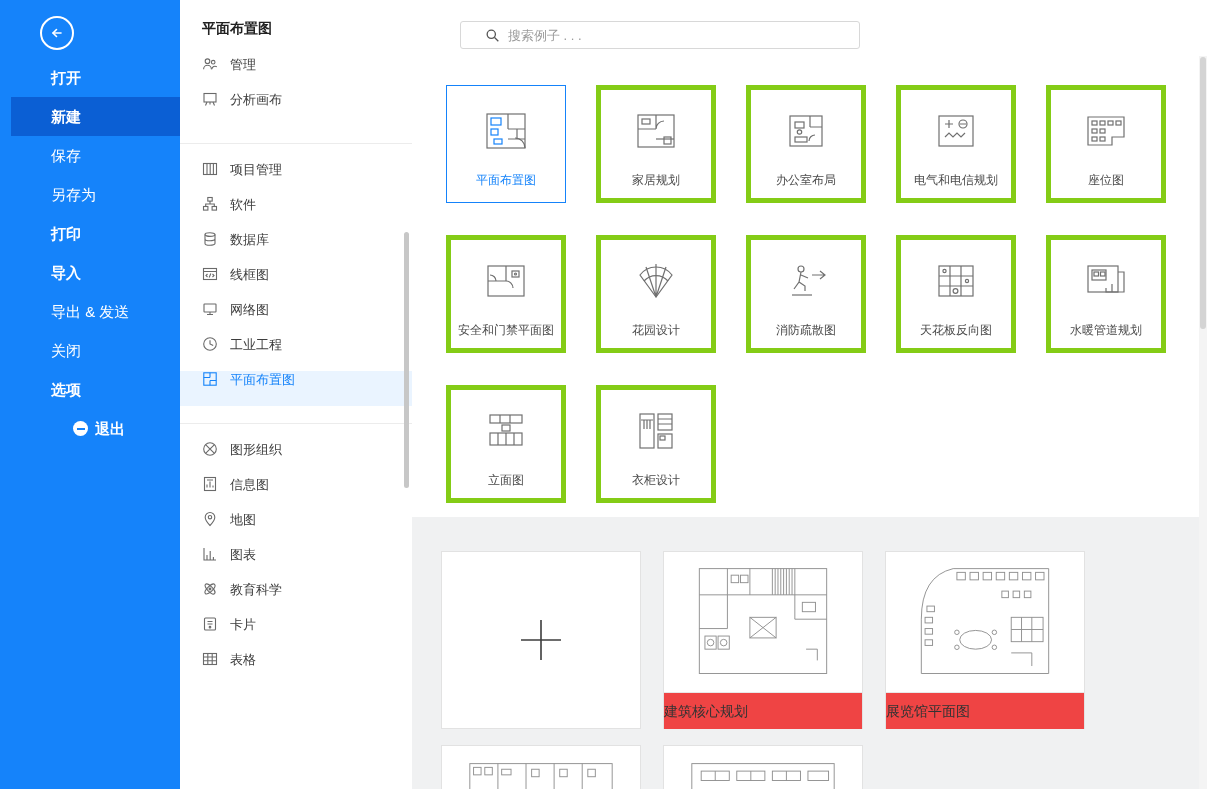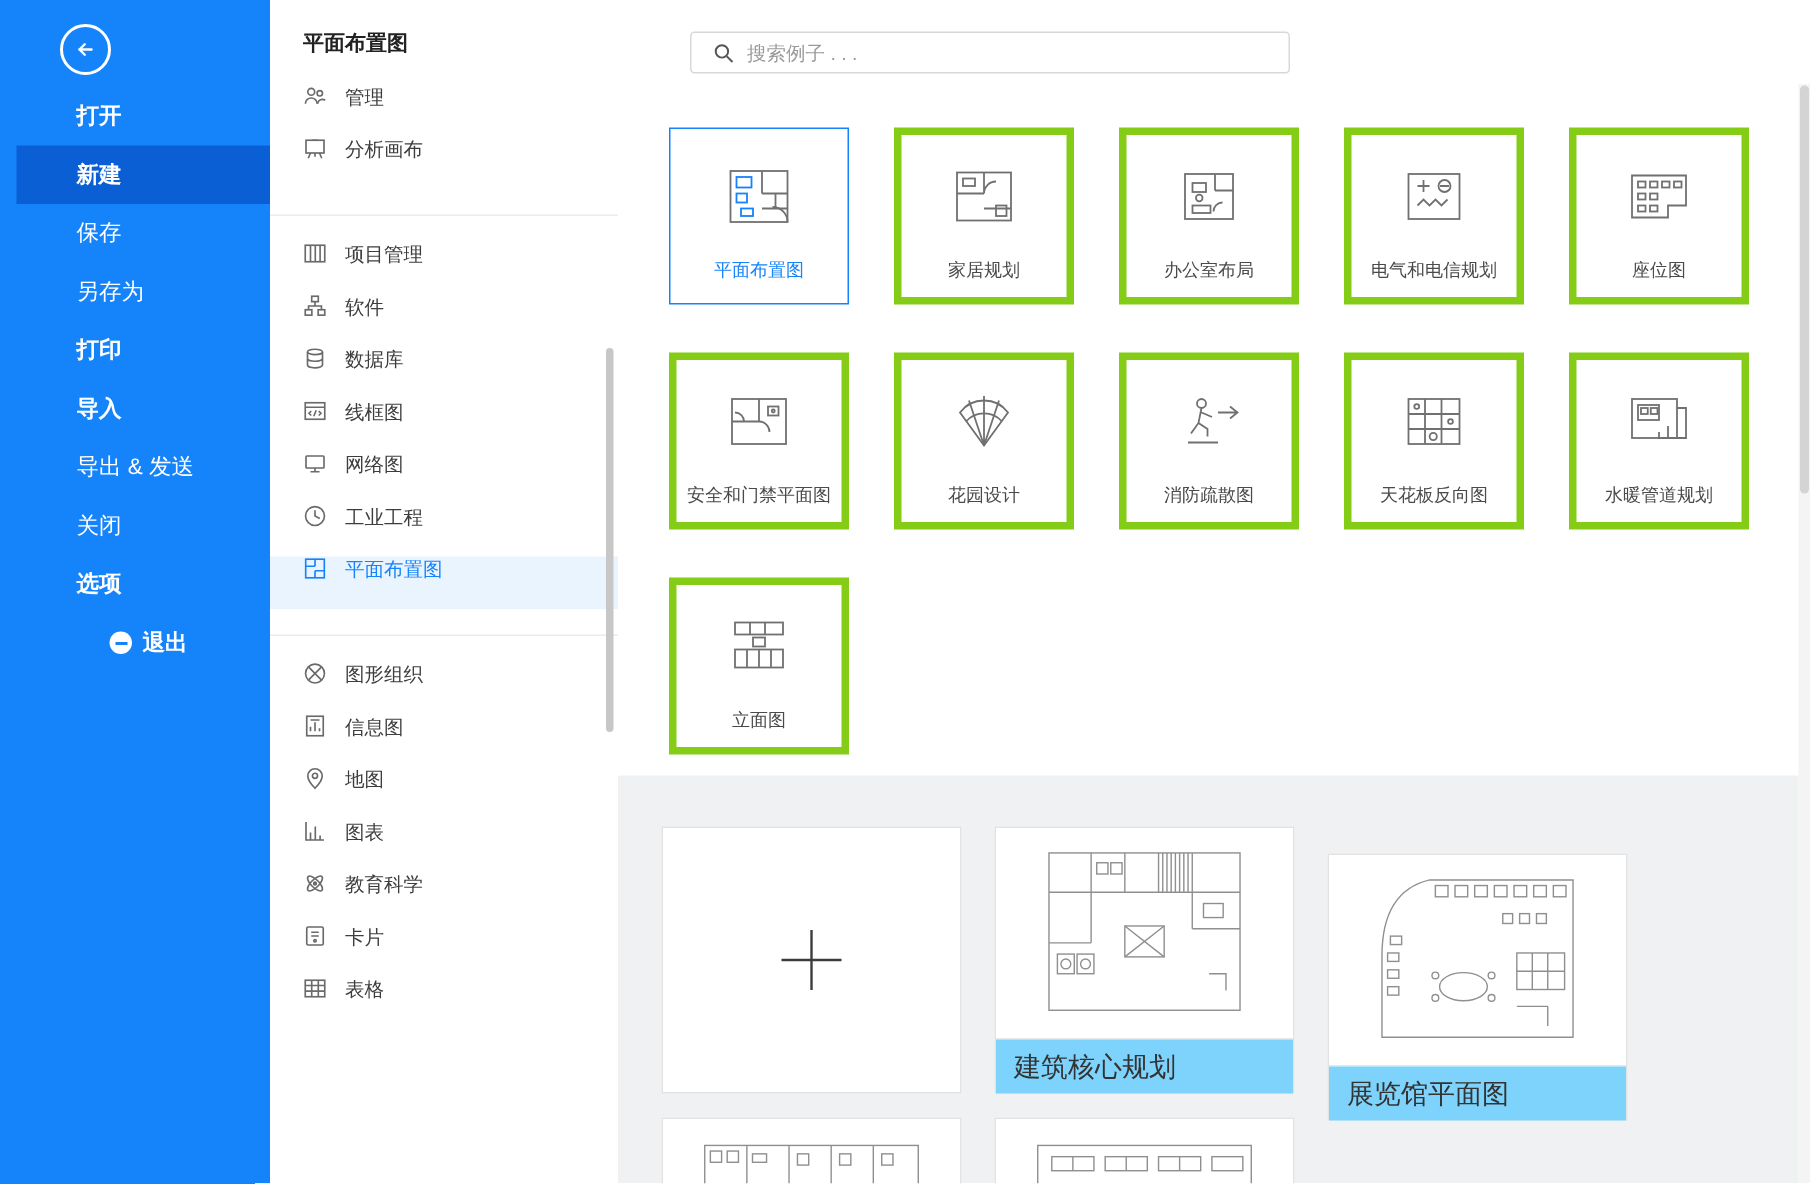--- a/index.html
+++ b/index.html
@@ -24,40 +24,40 @@
   .cat-title { height:56px; line-height:56px; padding-left:22px; font-size:14px; font-weight:bold; color:#222; }
   .cat-item { height:35px; display:flex; align-items:flex-start; gap:12px; padding-left:22px; font-size:13px; color:#3d3d3d; cursor:pointer; }
   .cat-item.active { background:#eaf4ff; color:#1583fa; }
   .cicon { width:16px; height:16px; color:#6a6a6a; flex:none; }
   .cat-item.active .cicon { color:#1583fa; }
   .cat-divider { height:1px; background:#ececec; margin:17px 0; }
   .cat-scroll-thumb { position:absolute; left:224px; top:232px; width:5px; height:256px; background:#c7c7c7; border-radius:3px; cursor:pointer; }
 
   
   .search-wrap { position:absolute; left:460px; top:21px; width:400px; height:28px; background:#fff; border:1px solid #d8d8d8;
-                 border-radius:3px; display:flex; align-items:center; padding:0 14px; gap:8px; }
+                 border-radius:3px; display:flex; align-items:center; padding:0 24px; gap:8px; }
   .search-wrap input { border:none; outline:none; flex:1; font-size:13px; color:#333; background:transparent;
                        font-family:"Liberation Sans","DejaVu Sans",sans-serif; }
   .search-wrap input::placeholder { color:#9a9a9a; }
 
   
   .tgrid { position:absolute; left:446px; top:85px; width:730px; display:grid; grid-template-columns:repeat(5,120px);
            column-gap:30px; row-gap:32px; }
   .tcard { width:120px; height:118px; background:#fff; border:5px solid #84cc16; display:flex; flex-direction:column;
            align-items:center; justify-content:center; cursor:pointer; }
   .tcard .ticon { height:62px; display:flex; align-items:center; justify-content:center; margin-bottom:10px; }
   .tcard .tlabel { font-size:12px; color:#4a4a4a; }
   .tcard.selected { border:1px solid #1583fa; }
   .tcard.selected .tlabel { color:#1583fa; }
 
   
   .panel-gray { position:absolute; left:412px; top:517px; width:787px; height:272px; background:#f0f1f2; }
   .excard { position:absolute; width:200px; height:178px; background:#fff; border:1px solid #e2e2e2; cursor:pointer; }
   .excard .exthumb { height:141px; border-bottom:1px solid #e8e8e8; display:flex; align-items:center; justify-content:center; overflow:hidden; }
-  .excard .exlabel { height:36px; line-height:36px; padding-left:12px; font-size:18px; color:#333; background:#7dd3fc; }
+  .excard .exlabel { height:36px; line-height:36px; font-size:14px; color:#333; background:#ef4444; }
   .excard.blank { display:flex; align-items:center; justify-content:center; }
   .excard.partial .exthumb { border-bottom:none; }
 
   
   .main-scroll-track { position:absolute; left:1199px; top:56px; width:8px; height:733px; background:#f4f4f4; }
   .main-scroll-thumb { position:absolute; left:1200px; top:57px; width:6px; height:272px; background:#d4d4d4; border-radius:3px; cursor:pointer; }
 </style>
 </head>
 <body>
 
@@ -530,20 +530,28 @@
         </span>
       <span class="tlabel">水暖管道规划</span>
     </div>
     <div class="tcard">
       <span class="ticon">
           <svg width="52" height="48">
             <use href="#tpl-elevation"></use>
           </svg>
         </span>
       <span class="tlabel">立面图</span>
+    </div>
+    <div class="tcard">
+      <span class="ticon">
+          <svg width="52" height="48">
+            <use href="#tpl-wardrobe"></use>
+          </svg>
+        </span>
+      <span class="tlabel">衣柜设计</span>
     </div>
   </div>
 
   <div class="panel-gray"></div>
 
   <div class="excard blank" style="left:441px; top:551px;">
     <svg width="44" height="44" viewBox="0 0 44 44">
         <g stroke="#3c3c3c" stroke-width="1.6">
           <path d="M22,2 V42"></path>
           <path d="M2,22 H42"></path>
@@ -570,21 +578,21 @@
           <rect x="132" y="42" width="14" height="10"></rect>
           <rect x="76" y="58" width="28" height="22"></rect>
           <path d="M76,58 L104,80 M104,58 L76,80"></path>
           <path d="M136,92 H148 V104"></path>
         </g>
       </svg>
     </div>
     <div class="exlabel">建筑核心规划</div>
   </div>
 
-  <div class="excard" style="left:885px; top:551px;margin-top:18px;">
+  <div class="excard" style="left:885px; top:551px;">
     <div class="exthumb">
       <svg width="170" height="118" viewBox="0 0 180 126">
         <g fill="none" stroke="#8f8f8f" stroke-width="1">
           <path d="M56,6 H158 V118 H22 V60 Q22,14 56,6 Z"></path>
           <rect x="60" y="10" width="9" height="8"></rect>
             <rect x="74" y="10" width="9" height="8"></rect>
             <rect x="88" y="10" width="9" height="8"></rect>
             <rect x="102" y="10" width="9" height="8"></rect>
             <rect x="116" y="10" width="9" height="8"></rect>
             <rect x="130" y="10" width="9" height="8"></rect>

